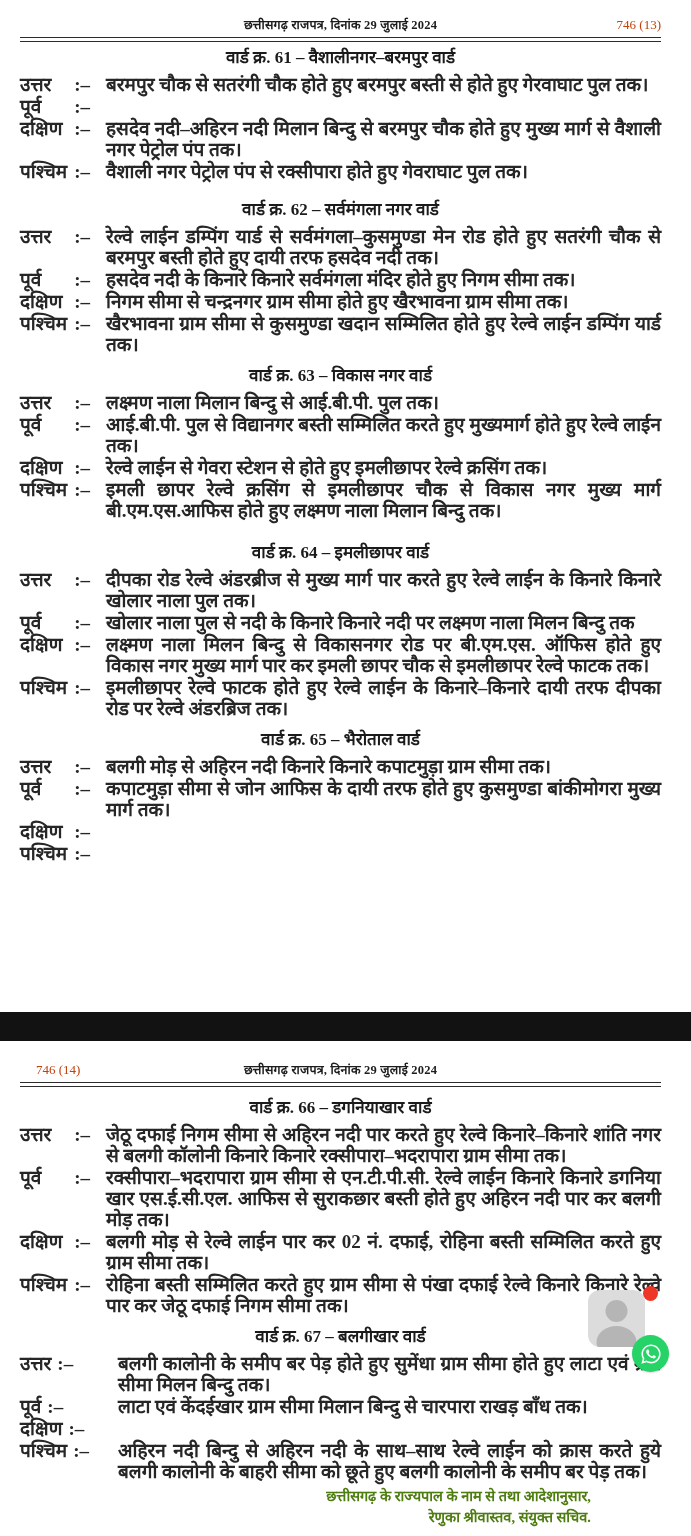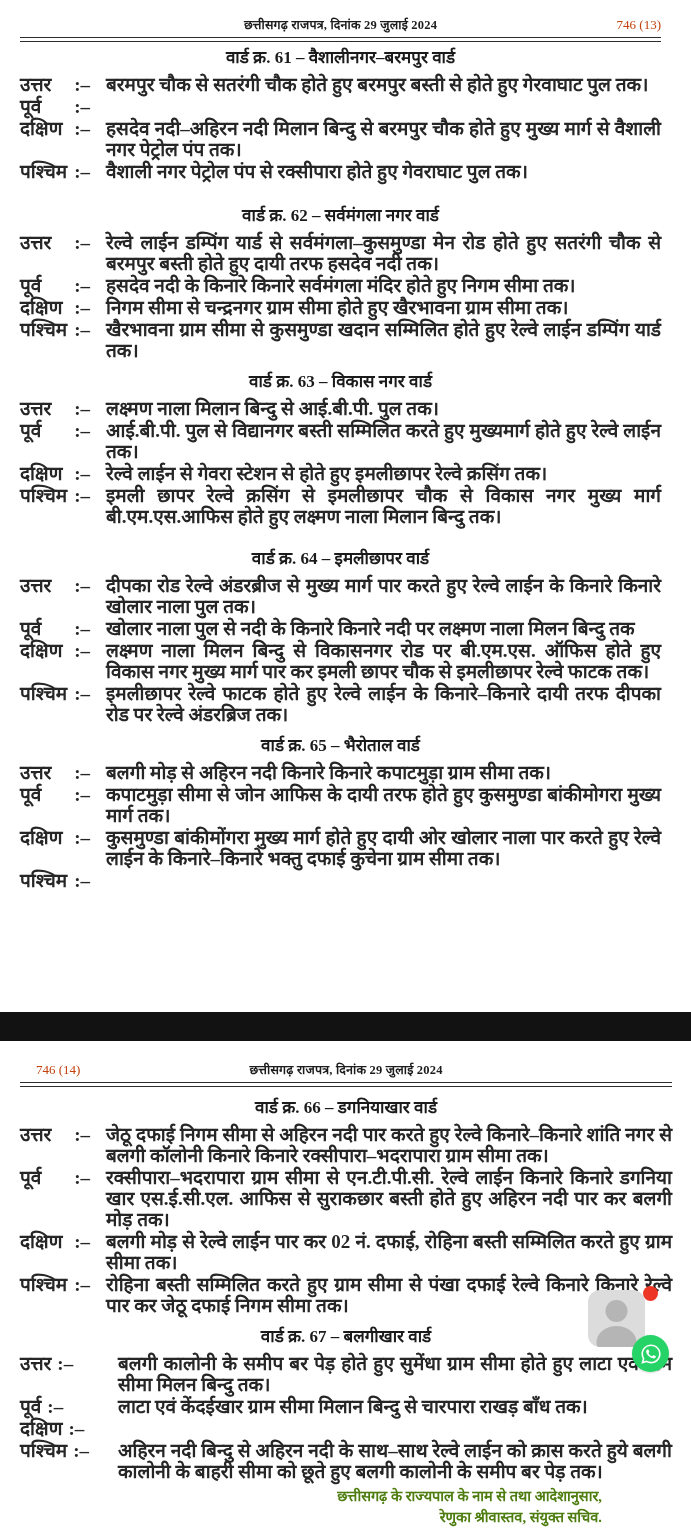--- a/index.html
+++ b/index.html
@@ -3,35 +3,35 @@
 <meta charset="utf-8">
 <style>
   html,body{margin:0;padding:0;}
   body{
     width:691px;height:1536px;position:relative;background:#ffffff;overflow:hidden;
     font-family:"Liberation Serif","DejaVu Sans",sans-serif;
     color:#222;-webkit-font-smoothing:antialiased;
   }
   .page{box-sizing:border-box;}
   .page1{height:1012px;padding:16px 30px 0 20px;}
-  .page2{height:407px;padding:20px 19px 0 20px;position:relative;border-radius:25px;}
+  .page2{height:407px;padding:20px 30px 0 20px;position:relative;border-radius:25px;}
   .black-bar{height:29px;background:#121212;width:691px;}
 
   
   .pg-header{display:grid;grid-template-columns:1fr auto 1fr;align-items:baseline;}
   .pg-title{grid-column:2;font-weight:700;font-size:12.5px;letter-spacing:.2px;text-align:left;color:#1c1c1c;}
   .pg-no{font-size:13px;font-weight:500;color:#c2410c;white-space:nowrap;}
   .pg-no.right{grid-column:3;justify-self:end;}
   .pg-no.left{grid-column:1;justify-self:start;padding-left:16px;}
   .rule{height:3px;border-top:1.6px solid #2c2c2c;border-bottom:1.6px solid #2c2c2c;margin-top:4px;}
 
   
   .ward{margin-top:9px;}
   .page1 .ward:nth-of-type(1){margin-top:4px;}
-  .page1 .ward:nth-of-type(2){margin-top:22px;}
+  .page1 .ward:nth-of-type(2){margin-top:16px;}
   .page1 .ward:nth-of-type(4){margin-top:20px;}
   .ward-title{font-size:17px;font-weight:700;text-align:center;margin:0 0 4px 0;color:#1b1b1b;line-height:24px;}
   .item{display:flex;margin-bottom:1px;font-size:19px;line-height:21px;font-weight:600;color:#262626;}
   .lab{flex:0 0 70px;display:flex;justify-content:space-between;margin-right:16px;white-space:nowrap;}
   .tight .lab{flex:0 0 86px;justify-content:flex-start;gap:6px;margin-right:12px;}
   .txt{flex:1;text-align:justify;}
 
   
   .footer{margin-top:4px;text-align:right;padding-right:70px;font-size:14.5px;line-height:21px;font-weight:600;color:#4d7c0f;}
   .footer .bold{font-weight:800;}
@@ -190,21 +190,20 @@
             <span class="dir">पूर्व</span>
             <span class="sep">:–</span>
           </div>
           <div class="txt">कपाटमुड़ा सीमा से जोन आफिस के दायी तरफ होते हुए कुसमुण्डा बांकीमोगरा मुख्य मार्ग तक।</div>
         </div>
         <div class="item">
           <div class="lab">
             <span class="dir">दक्षिण</span>
             <span class="sep">:–</span>
           </div>
-          <div class="txt">कुसमुण्डा बांकीमोंगरा मुख्य मार्ग होते हुए दायी ओर खोलार नाला पार करते हुए रेल्वे लाईन के किनारे–किनारे भक्तु दफाई कुचेना ग्राम सीमा तक।</div>
         </div>
         <div class="item">
           <div class="lab">
             <span class="dir">पश्चिम</span>
             <span class="sep">:–</span>
           </div>
         </div>
       </section>
     </div>
 </div>

